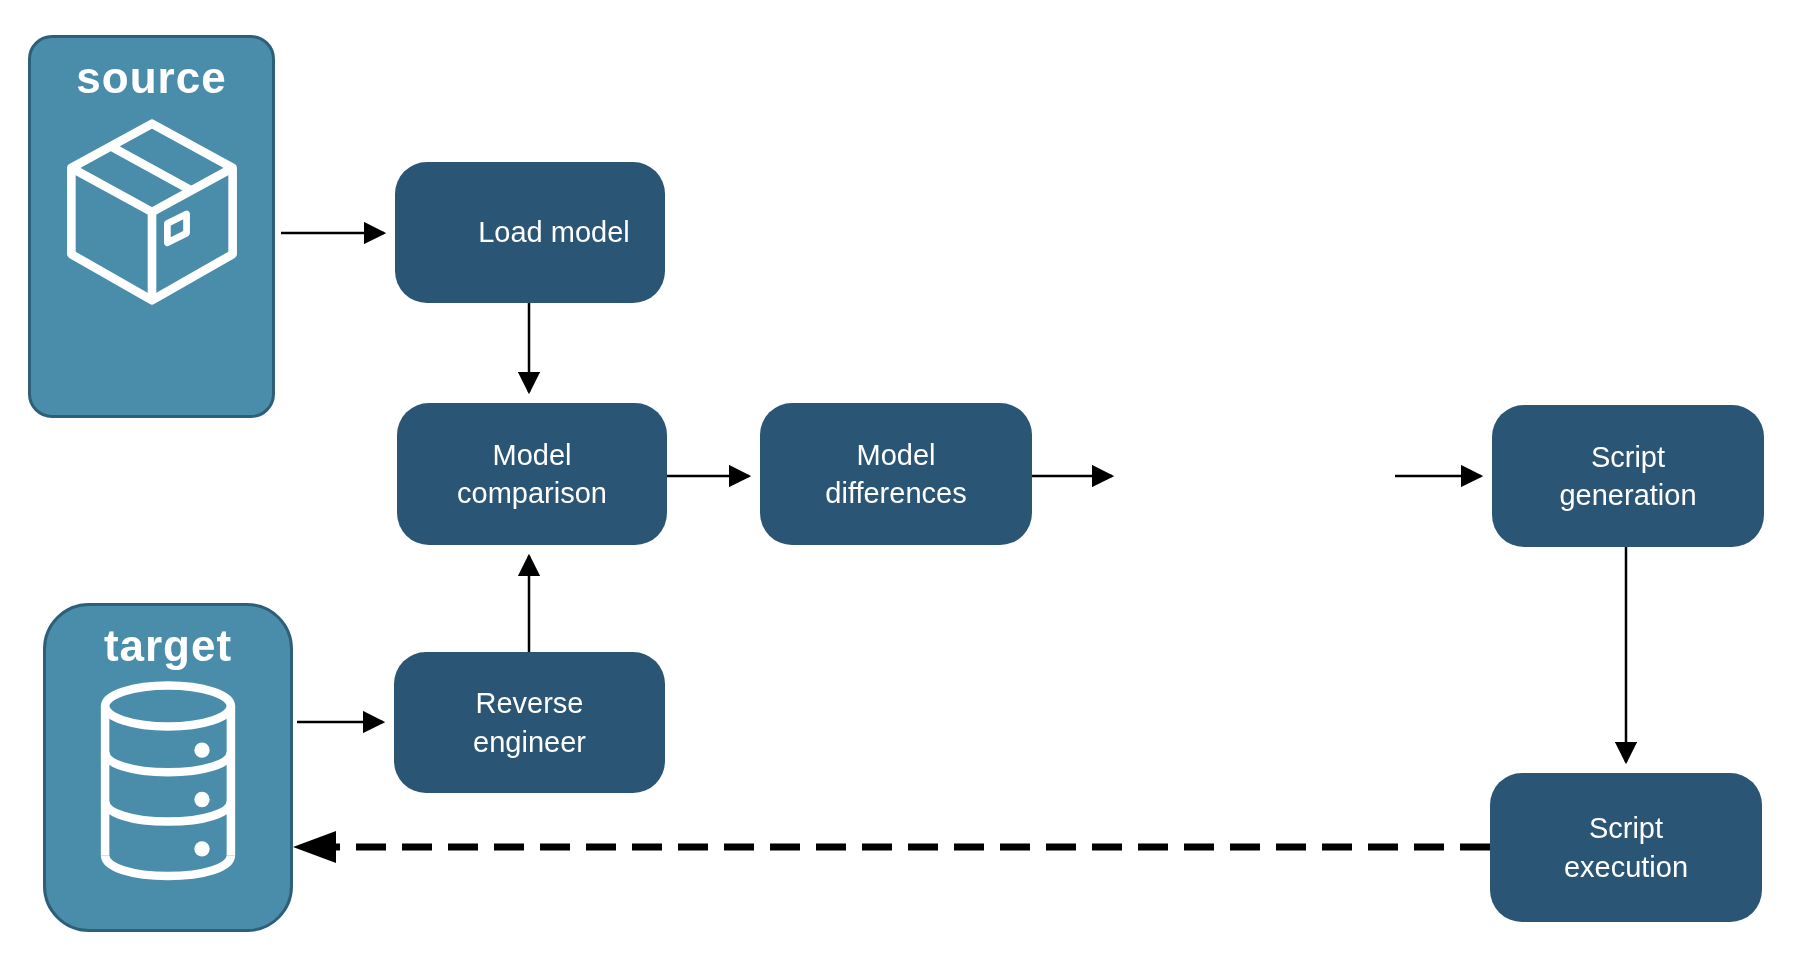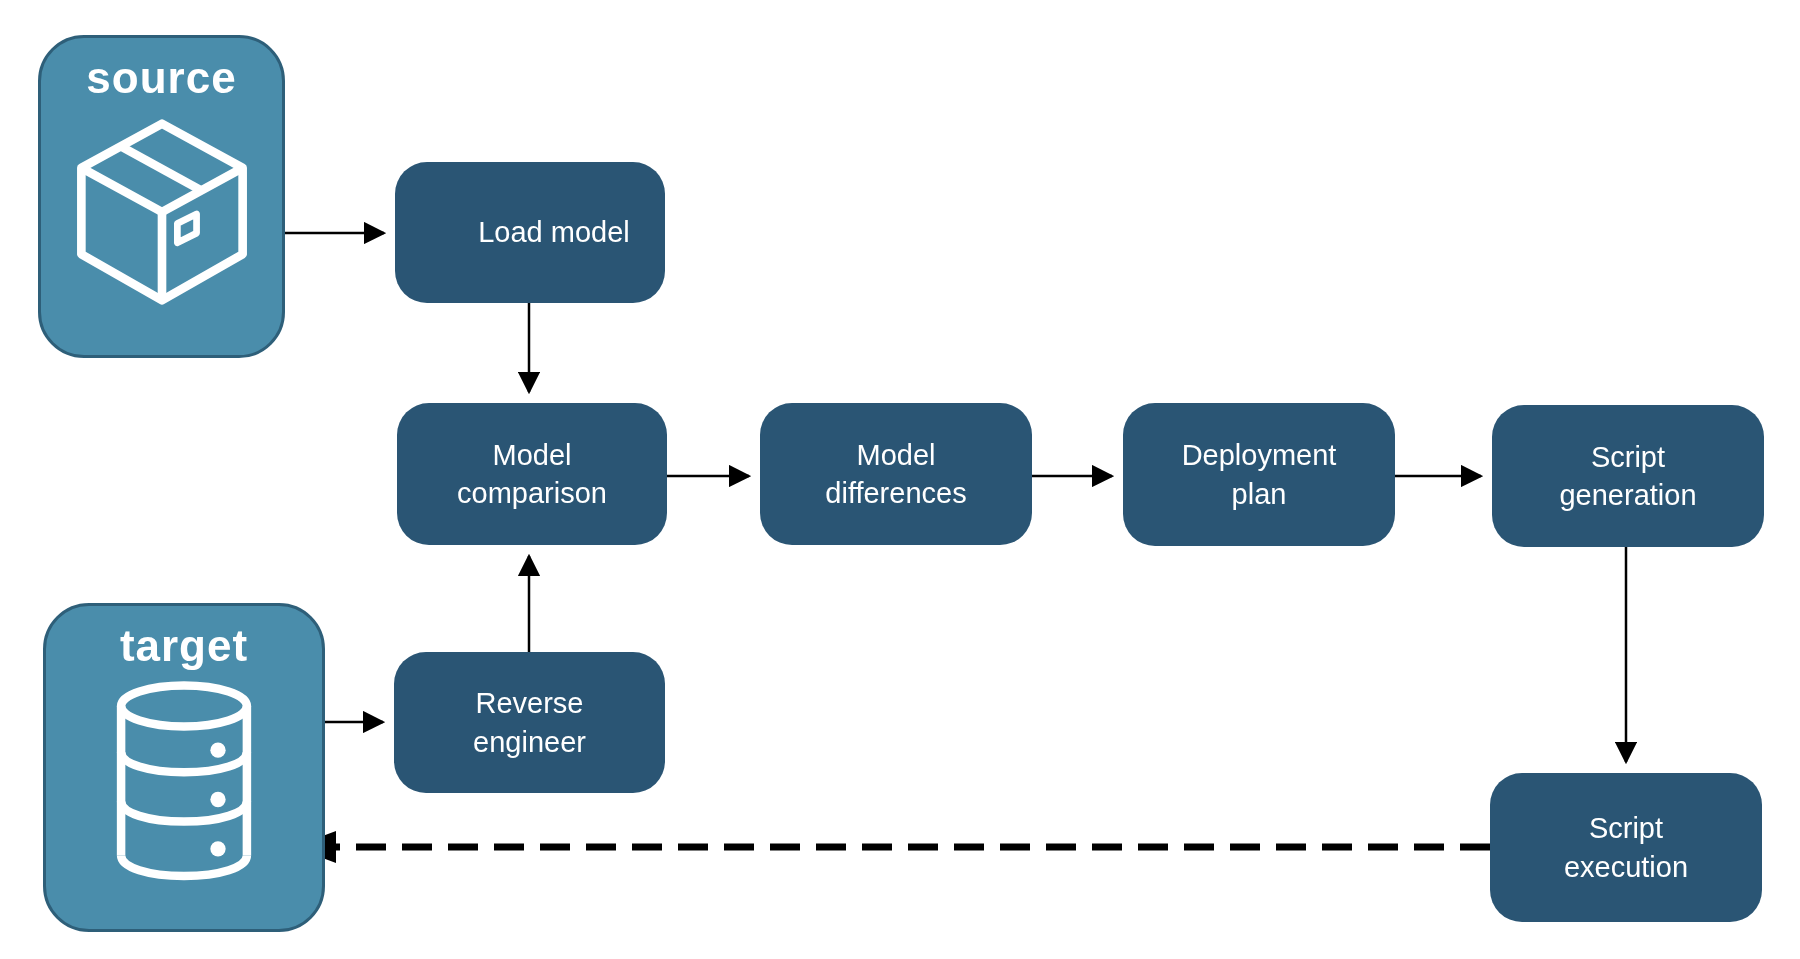--- a/index.html
+++ b/index.html
@@ -7,22 +7,22 @@
     position:relative;width:1800px;height:959px;background:#ffffff;overflow:hidden;
     font-family:"Liberation Sans", sans-serif;
   }
   svg.edges{position:absolute;left:0;top:0;width:1800px;height:959px;pointer-events:none;}
 
   
   .entity{
     position:absolute;background:#4A8DAB;border:3px solid #2E5F79;border-radius:46px;
     box-sizing:border-box;display:flex;flex-direction:column;align-items:center;
   }
-  .entity-source{left:38px;top:35px;width:247px;height:323px;}
-  .entity-target{left:43px;top:603px;width:282px;height:329px;}
+  .entity-source{left:28px;top:35px;width:247px;height:383px;border-radius:24px;}
+  .entity-target{left:43px;top:603px;width:250px;height:329px;}
   .entity-label{
     color:#ffffff;font-weight:bold;font-size:44px;letter-spacing:1px;
     margin-top:16px;line-height:1.1;
   }
   .entity-icon{margin-top:10px;}
 
   
   .node{
     position:absolute;background:#2A5574;border-radius:32px;color:#ffffff;
     display:flex;align-items:center;justify-content:center;text-align:center;
@@ -105,24 +105,20 @@
     <span>Load model</span>
   </div>
   <div class="node n-compare">
     <span>Model
 comparison</span>
   </div>
   <div class="node n-diff">
     <span>Model
 differences</span>
   </div>
-  <div class="node n-deploy">
-    <span>Deployment
-plan</span>
-  </div>
   <div class="node n-scriptgen">
     <span>Script
 generation</span>
   </div>
   <div class="node n-reverse">
     <span>Reverse
 engineer</span>
   </div>
   <div class="node n-scriptexe">
     <span>Script

